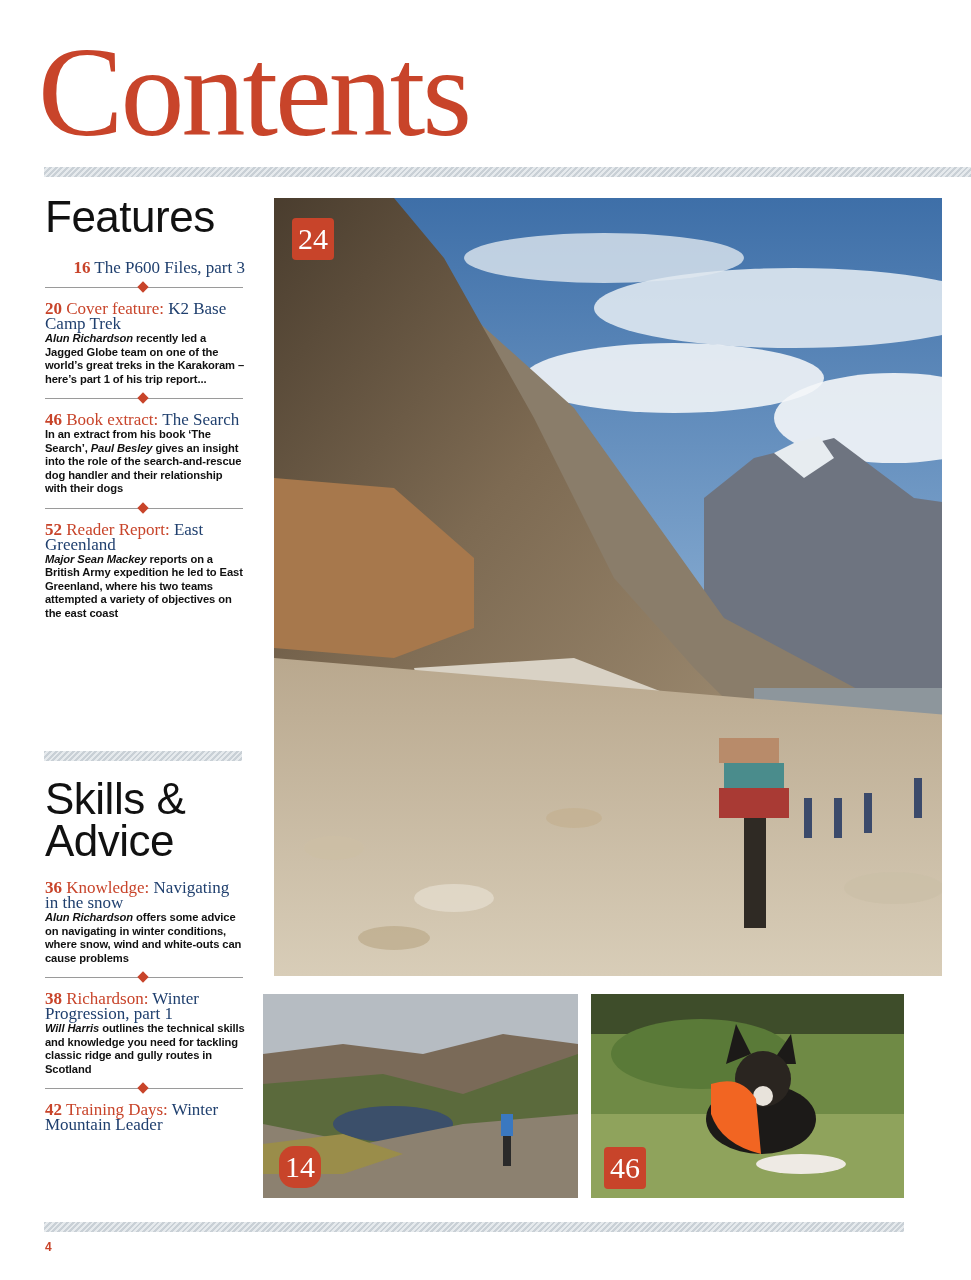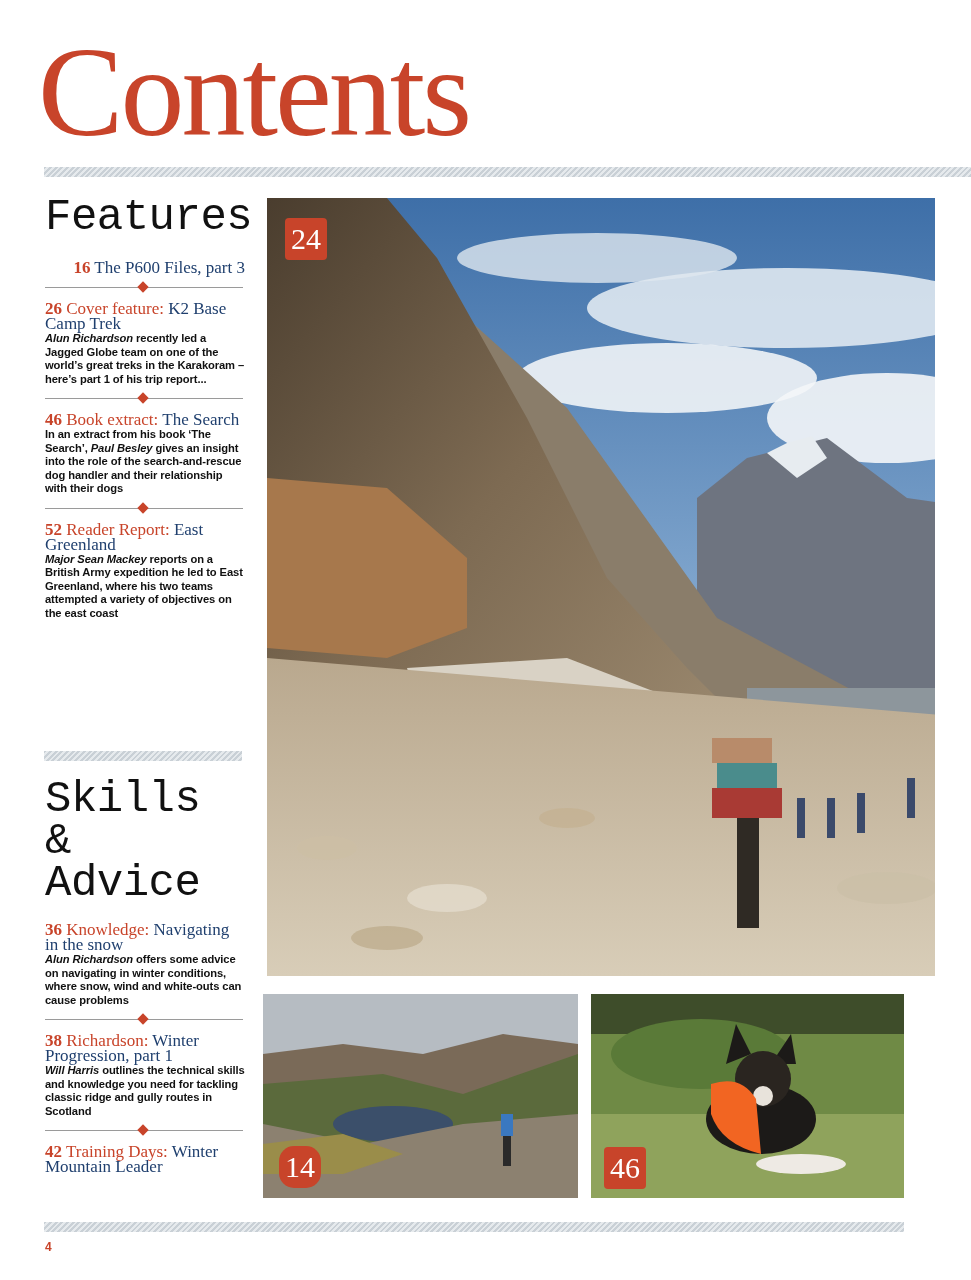--- a/index.html
+++ b/index.html
@@ -3,21 +3,21 @@
 <meta charset="utf-8">
 <style>
   html, body { margin:0; padding:0; }
   body { width:971px; height:1280px; background:#ffffff; position:relative; overflow:hidden; font-family:"Liberation Sans", sans-serif; }
   .title { position:absolute; left:38px; top:28px; font-family:"Liberation Serif","DejaVu Serif",serif; color:#c8442a; font-size:128px; line-height:1; letter-spacing:-3px; margin:0; font-weight:normal; }
   .hatch { position:absolute; background: repeating-linear-gradient(135deg, #c9d0d6 0px, #c9d0d6 2px, #e6eaed 2px, #e6eaed 4px); }
   .hatch.top { left:44px; top:167px; width:927px; height:10px; }
   .hatch.mid { left:44px; top:751px; width:198px; height:10px; }
   .hatch.bot { left:44px; top:1222px; width:860px; height:10px; }
   .col { position:absolute; left:45px; width:200px; }
-  .section-h { font-family:Liberation Mono, monospace; color:#111; font-size:44px; line-height:42px; margin:0; font-weight:normal; letter-spacing:-0.5px; }
+  .section-h { font-family:Liberation Sans, sans-serif; color:#111; font-size:44px; line-height:42px; margin:0; font-weight:normal; letter-spacing:-0.5px; }
   .entry { margin:0; }
   .entry-title { font-family:"Liberation Serif","DejaVu Serif",serif; font-size:17px; line-height:15px; color:#1f3f6e; }
   .entry-title .num { color:#c8442a; font-weight:bold; }
   .entry-title .kicker { color:#c8442a; }
   .entry-desc { font-size:11.2px; line-height:13.5px; color:#111; font-weight:bold; margin-top:1px; letter-spacing:-0.1px; }
   .entry-desc i { }
   .sep { position:relative; height:1px; background:#9a9a9a; width:198px; }
   .sep::after { content:""; position:absolute; left:94px; top:-4px; width:8px; height:8px; background:#c8442a; transform:rotate(45deg); }
   .photo { position:absolute; overflow:hidden; }
   .badge { position:absolute; background:#c8442a; color:#fff; font-family:"Liberation Serif","DejaVu Serif",serif; font-size:30px; line-height:42px; text-align:center; border-radius:4px; width:42px; height:42px; }
@@ -31,21 +31,21 @@
 
 <div class="col" style="top:196px;">
   <h2 class="section-h">Features</h2>
 
   <div class="entry" style="margin-top:22px;text-align:right;">
     <div class="entry-title"><span class="num">16</span> <span>The P600 Files, part 3</span></div>
   </div>
   <div class="sep" style="margin-top:12px;"></div>
 
   <div class="entry" style="margin-top:13px;">
-    <div class="entry-title"><span class="num">26</span> <span class="kicker">Cover feature:</span> <span>K2 Base Camp Trek</span></div>
+    <div class="entry-title"><span class="num">20</span> <span class="kicker">Cover feature:</span> <span>K2 Base Camp Trek</span></div>
     <div class="entry-desc"><i>Alun Richardson</i><span> recently led a Jagged Globe team on one of the world’s great treks in the Karakoram – here’s part 1 of his trip report...</span></div>
   </div>
   <div class="sep" style="margin-top:12px;"></div>
 
   <div class="entry" style="margin-top:13px;">
     <div class="entry-title"><span class="num">46</span> <span class="kicker">Book extract:</span> <span>The Search</span></div>
     <div class="entry-desc"><span>In an extract from his book ‘The Search’, </span><i>Paul Besley</i><span> gives an insight into the role of the search-and-rescue dog handler and their relationship with their dogs</span></div>
   </div>
   <div class="sep" style="margin-top:12px;"></div>
 
@@ -70,21 +70,21 @@
     <div class="entry-title"><span class="num">38</span> <span class="kicker">Richardson:</span> <span>Winter Progression, part 1</span></div>
     <div class="entry-desc"><i>Will Harris</i><span> outlines the technical skills and knowledge you need for tackling classic ridge and gully routes in Scotland</span></div>
   </div>
   <div class="sep" style="margin-top:12px;"></div>
 
   <div class="entry" style="margin-top:13px;">
     <div class="entry-title"><span class="num">42</span> <span class="kicker">Training Days:</span> <span>Winter Mountain Leader</span></div>
   </div>
 </div>
 
-<div class="photo" style="left:267px; top:198px; width:668px; height:778px;">
+<div class="photo" style="left:274px; top:198px; width:668px; height:778px;">
   <svg width="708" height="778" viewBox="0 0 708 778" preserveAspectRatio="none">
     <defs>
       <linearGradient id="sky" x1="0" y1="0" x2="0" y2="1">
         <stop offset="0" stop-color="#3e6fa8"></stop>
         <stop offset="0.5" stop-color="#7ea4cc"></stop>
         <stop offset="1" stop-color="#c9d6e2"></stop>
       </linearGradient>
       <linearGradient id="cliff" x1="0" y1="0" x2="1" y2="1">
         <stop offset="0" stop-color="#4a3d2e"></stop>
         <stop offset="0.5" stop-color="#7d6a52"></stop>

